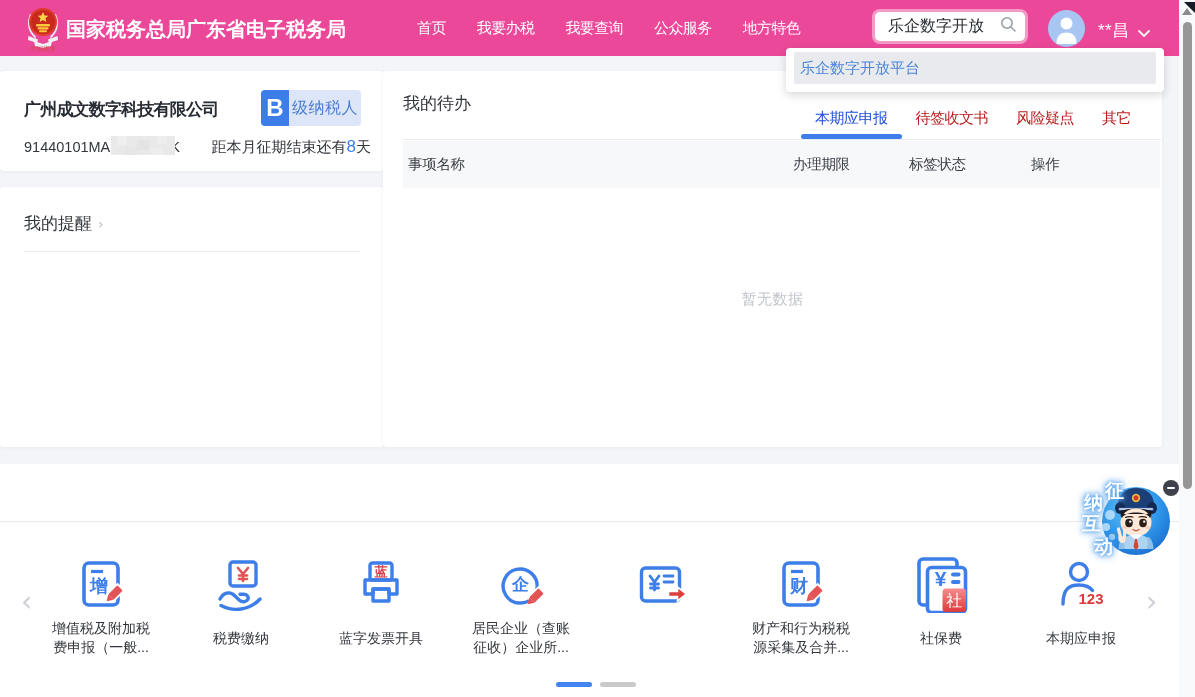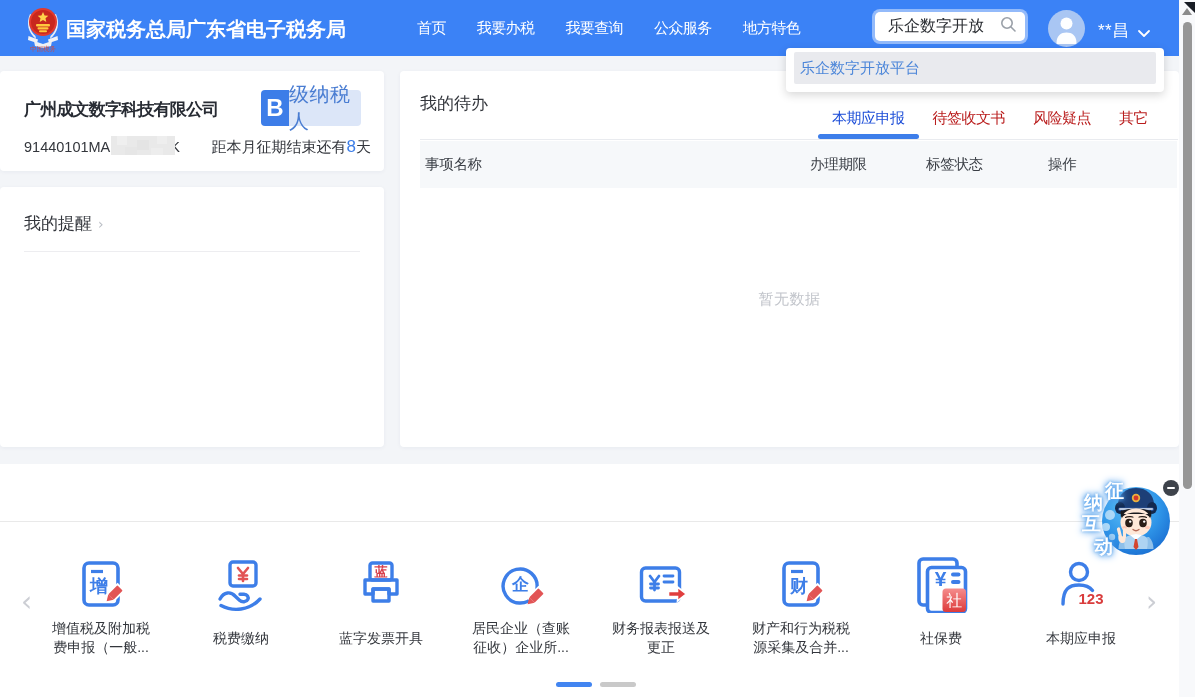--- a/index.html
+++ b/index.html
@@ -4,21 +4,21 @@
 <style>
 * { margin:0; padding:0; box-sizing:border-box; }
 html,body { width:1195px; height:697px; }
 body {
   position:relative; overflow:hidden;
   background:#f3f5f8;
   font-family:"Liberation Sans", sans-serif;
   color:#333;
 }
 
-.header { position:absolute; left:0; top:0; width:1179px; height:56px; background:#3b82f6; }
+.header { position:absolute; left:0; top:0; width:1179px; height:56px; background:#ec4899; }
 .logo { position:absolute; left:24px; top:3px; }
 .brand { position:absolute; left:66px; top:16px; font-size:20px; font-weight:bold; color:#fff; letter-spacing:0; }
 .nav { position:absolute; left:417px; top:0; height:56px; display:flex; align-items:center; gap:31px; }
 .nav-item { color:#fff; font-size:15px; letter-spacing:-0.6px; cursor:pointer; white-space:nowrap; }
 .searchwrap { position:absolute; left:872px; top:9px; width:156px; height:35px; border-radius:8px;
   background:rgba(255,255,255,0.45); padding:3px; }
 .searchbox { width:150px; height:29px; background:#fff; border-radius:5px; display:flex; align-items:center; padding:0 8px 0 13px; }
 .searchbox input { border:none; outline:none; flex:1; min-width:0; font-size:16px; color:#2b2e33; background:transparent; font-family:"Liberation Sans", sans-serif; }
 .search-ico { flex:0 0 auto; margin-left:4px; }
 .avatar { position:absolute; left:1048px; top:10px; width:37px; height:37px; border-radius:50%; background:#a9c6f3; overflow:hidden; }
@@ -30,34 +30,34 @@
 .suggest-item { height:32px; background:#e9eaee; border-radius:2px; display:flex; align-items:center;
   padding-left:6px; color:#4c86d9; font-size:15px; cursor:pointer; }
 
 .card { position:absolute; background:#fff; border-radius:4px; box-shadow:0 1px 4px rgba(15,35,95,0.05); }
 .card-company { left:0; top:71px; width:384px; height:100px; padding:23px 23px 0 24px; }
 .co-row1 { display:flex; justify-content:space-between; align-items:flex-start; }
 .co-name { font-size:17px; font-weight:bold; color:#272b33; letter-spacing:-0.8px; padding-top:4px; }
 .grade { display:flex; height:36px; flex:0 0 auto; margin-top:-4px; }
 .grade-letter { width:28px; background:#3d7de8; color:#fff; font-size:24px; font-weight:bold;
   display:flex; align-items:center; justify-content:center; border-radius:4px 0 0 4px; }
-.grade-label { width:72px; background:#dce6f8; color:#4a7dd2; font-size:20px; display:flex;
+.grade-label { width:72px; background:#dce6f8; color:#4a7dd2; font-size:16px; display:flex;
   align-items:center; justify-content:center; border-radius:0 4px 4px 0; letter-spacing:0.5px; }
 .co-row2 { display:flex; justify-content:space-between; align-items:center; margin-top:10px; margin-right:-10px; }
 .taxid { font-size:14.5px; color:#33363c; display:flex; align-items:center; }
 .mosaic { display:inline-block; margin:0 0 0 1px; position:relative; z-index:1; }
 .taxid .suffix { margin-left:-5px; }
 .countdown { font-size:15px; color:#33363c; }
 .countdown b { color:#3d7ee8; font-weight:normal; font-size:17px; }
 .card-remind { left:0; top:187px; width:384px; height:260px; padding:25px 24px 0 24px; }
 .remind-head { font-size:17px; color:#33363c; display:flex; align-items:center; cursor:pointer; }
 .remind-chev { color:#b9bdc4; font-size:14px; margin-left:6px; font-family:"DejaVu Sans", sans-serif; }
 .remind-div { margin-top:16px; height:1px; background:#ededf0; }
 
-.card-todo { left:400px; top:71px; width:779px; height:376px; }
+.card-todo { left:383px; top:71px; width:779px; height:376px; }
 .todo-title { position:absolute; left:20px; top:21px; font-size:17px; color:#33363c; }
 .tabs { position:absolute; right:17px; top:39px; display:flex; }
 .tab { position:relative; line-height:16px; padding:0 14px 13px 14px; font-size:15px; color:#b91c1c; cursor:pointer; letter-spacing:-0.5px; }
 .tab.active { color:#1d4ed8; }
 .tab.active::after { content:""; position:absolute; left:0; right:0; bottom:0; height:5px; background:#3d7eea; border-radius:3px; }
 .todo-div { position:absolute; left:20px; right:1px; top:68px; height:1px; background:#e9ebef; }
 .thead { position:absolute; left:20px; right:2px; top:70px; height:47px; background:#f6f8fa; }
 .th { position:absolute; top:0; height:47px; display:flex; align-items:center; font-size:14.5px; color:#3a3e45; letter-spacing:-0.3px; }
 .th-name { left:5px; }
 .th-deadline { left:390px; }
@@ -280,21 +280,20 @@
             <line x1="17.5" y1="27" x2="25.5" y2="27"></line>
               <line x1="17.5" y1="31" x2="25.5" y2="31"></line>
             <line x1="31" y1="19" x2="40" y2="19"></line>
               <line x1="31" y1="25" x2="40" y2="25"></line>
           </g>
           <g transform="translate(35.5,32.5)">
             <path d="M0 2 L9 2 L9 -2.5 L18 4.5 L9 11.5 L9 7 L0 7 Z" fill="#e03e3e" stroke="#fff" stroke-width="1.6"></path>
           </g>
         </svg>
       </div>
-      <div class="svc-label">财务报表报送及更正</div>
     </div>
     <div class="svc-item">
       <div class="svc-icon">
         <svg width="56" height="56" viewBox="0 0 56 56">
           <rect x="11" y="6" width="34" height="42" rx="5" fill="none" stroke="#3d7ee8" stroke-width="3.6"></rect>
           <line x1="18" y1="14.5" x2="30" y2="14.5" stroke="#3d7ee8" stroke-width="3.2"></line>
           <text x="26" y="35" font-size="18" font-weight="bold" fill="#3d7ee8" text-anchor="middle">财</text>
           <g transform="translate(40,38) rotate(45)">
             <rect x="-5.5" y="-12" width="11" height="17" fill="#fff"></rect>
             <rect x="-3.8" y="-10" width="7.6" height="13" rx="1" fill="#e25455"></rect>

